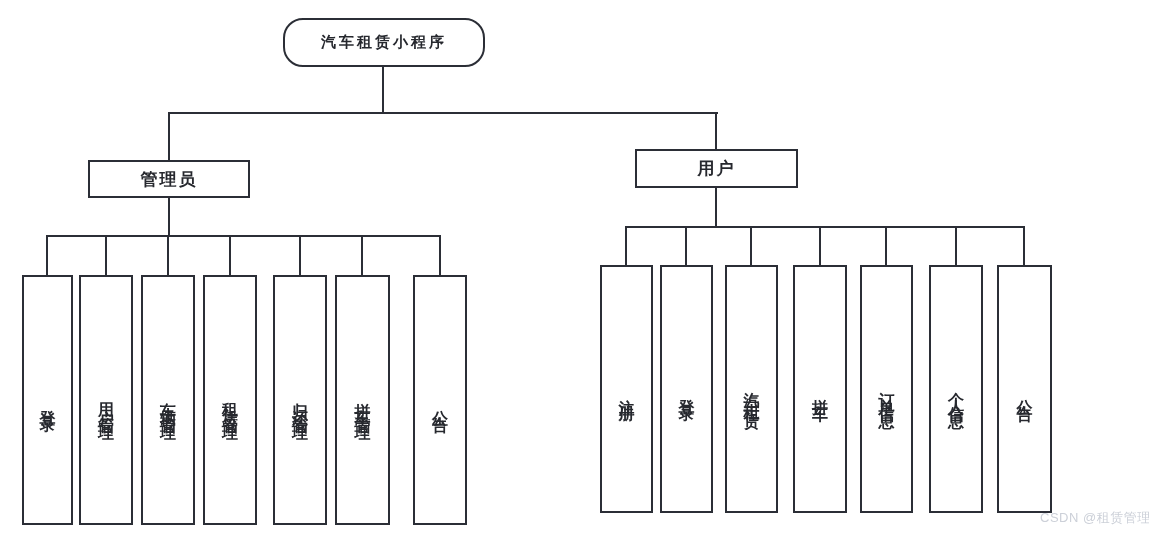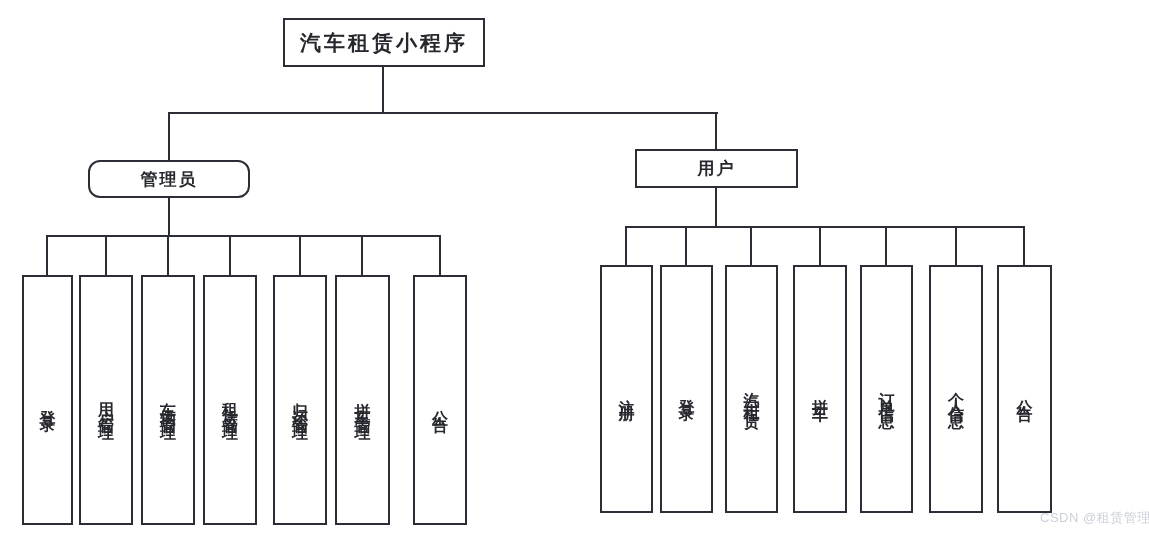--- a/index.html
+++ b/index.html
@@ -27,21 +27,21 @@
     position: absolute;
     background: #ffffff;
     border: 2px solid var(--line);
     display: flex;
     align-items: center;
     justify-content: center;
     color: var(--text);
     font-weight: bold;
   }
   .node.parent { font-size: 17px; letter-spacing: 2px; }
-  .node.root  { font-size: 21px; letter-spacing: 3px; }
+  .node.root  { font-size: 15px; letter-spacing: 3px; border-radius: 20px; }
   .leaf .vtext {
     writing-mode: vertical-rl;
     text-orientation: upright;
     font-size: 16px;
     letter-spacing: 7px;
     line-height: 1;
     margin-bottom: -7px; 
   }
   .watermark {
     position: absolute;
@@ -80,21 +80,21 @@
   <div class="line v" style="left:750px;  top:226px; height:41px;"></div>
   <div class="line v" style="left:819px;  top:226px; height:41px;"></div>
   <div class="line v" style="left:885px;  top:226px; height:41px;"></div>
   <div class="line v" style="left:955px;  top:226px; height:41px;"></div>
   <div class="line v" style="left:1023px; top:226px; height:41px;"></div>
 
   <div class="node root" style="left:283px; top:18px; width:202px; height:49px;">
     <span>汽车租赁小程序</span>
   </div>
 
-  <div class="node parent" style="left:88px; top:160px; width:162px; height:38px;border-radius:12px;">
+  <div class="node parent" style="left:88px; top:160px; width:162px; height:38px;">
     <span>管理员</span>
   </div>
   <div class="node parent" style="left:635px; top:149px; width:163px; height:39px;">
     <span>用户</span>
   </div>
 
   <div class="node leaf" style="left:22px;  top:275px; width:51px; height:250px;">
     <span class="vtext">登录</span>
   </div>
   <div class="node leaf" style="left:79px;  top:275px; width:54px; height:250px;">

